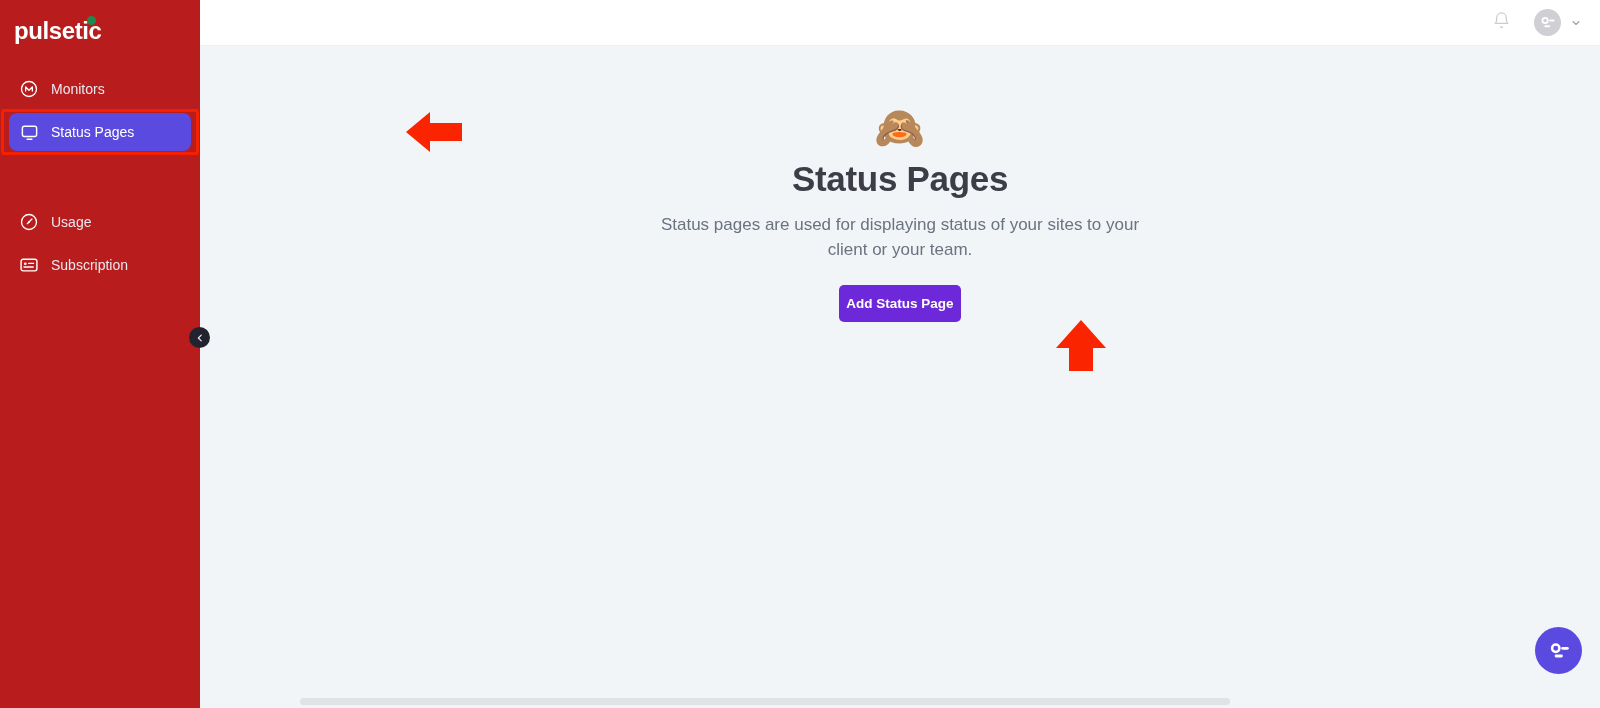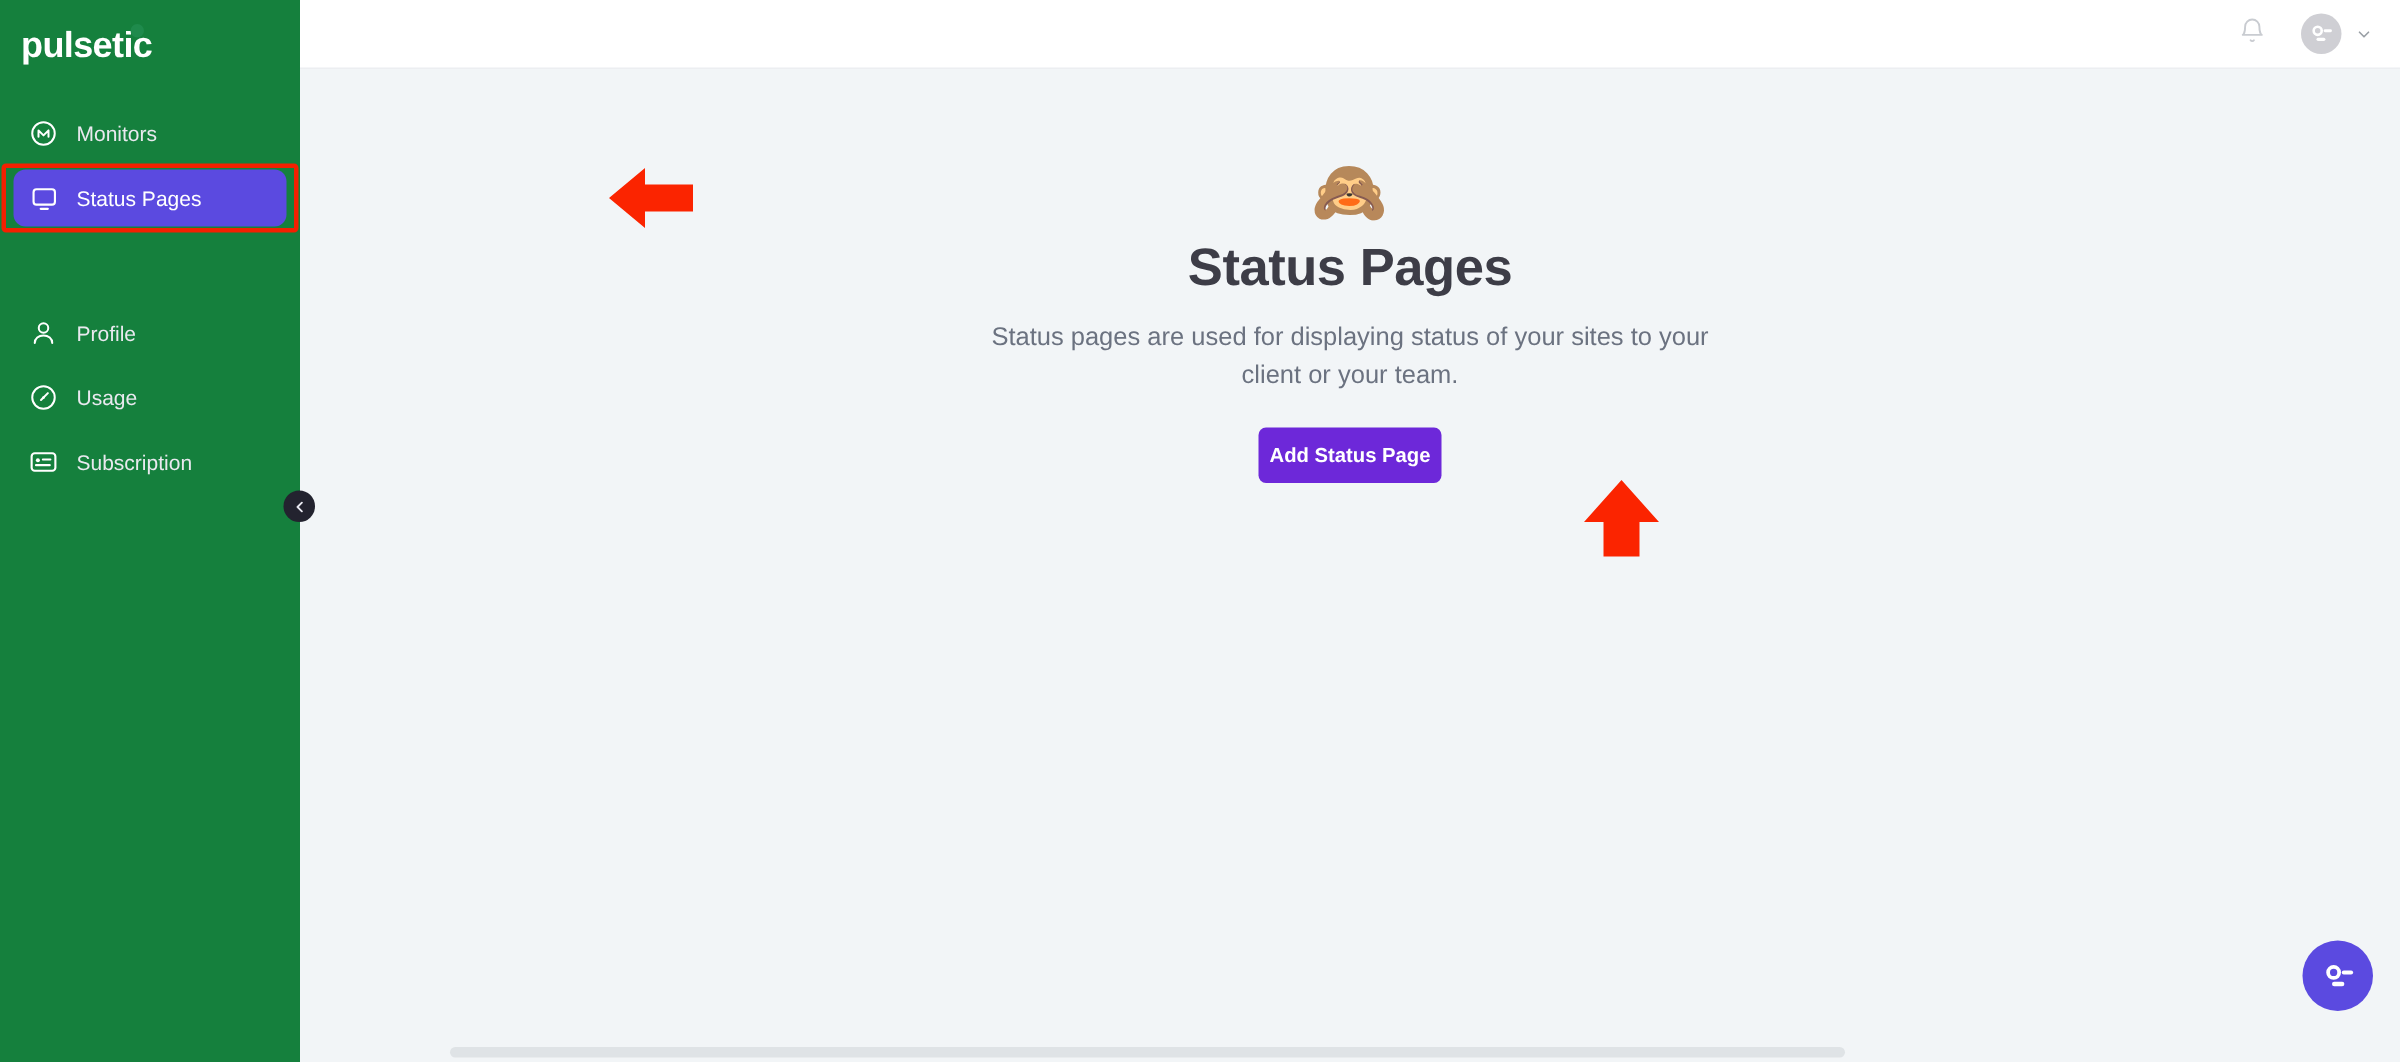--- a/index.html
+++ b/index.html
@@ -17,21 +17,21 @@
     width: 1600px;
     height: 708px;
     display: flex;
   }
 
   
   .sidebar {
     position: relative;
     width: 200px;
     height: 708px;
-    background: #15803d;
+    background: #b91c1c;
     flex: 0 0 200px;
     overflow: visible;
     z-index: 5;
   }
 
   .logo-wrap {
     height: 62px;
     display: flex;
     align-items: center;
     padding-left: 14px;
@@ -294,29 +294,20 @@
           </svg>
         </span>
         <span class="nav-label">Status Pages</span>
       </div>
 
 
     </nav>
 
     <nav class="nav-group-2">
 
-      <div class="nav-item">
-        <span class="nav-icon">
-          <svg width="20" height="20" viewBox="0 0 24 24" fill="none" stroke="#ffffff" stroke-width="1.6" stroke-linecap="round">
-            <circle cx="12" cy="8" r="3.8"></circle>
-            <path d="M5 20c0-3.6 3.1-6 7-6s7 2.4 7 6"></path>
-          </svg>
-        </span>
-        <span class="nav-label">Profile</span>
-      </div>
 
       <div class="nav-item">
         <span class="nav-icon">
           <svg width="20" height="20" viewBox="0 0 24 24" fill="none" stroke="#ffffff" stroke-width="1.6" stroke-linecap="round">
             <circle cx="12" cy="12" r="9"></circle>
             <path d="M15.5 8.5L10 14"></path>
             <circle cx="12" cy="12" r="1.1" fill="#ffffff" stroke="none"></circle>
           </svg>
         </span>
         <span class="nav-label">Usage</span>

